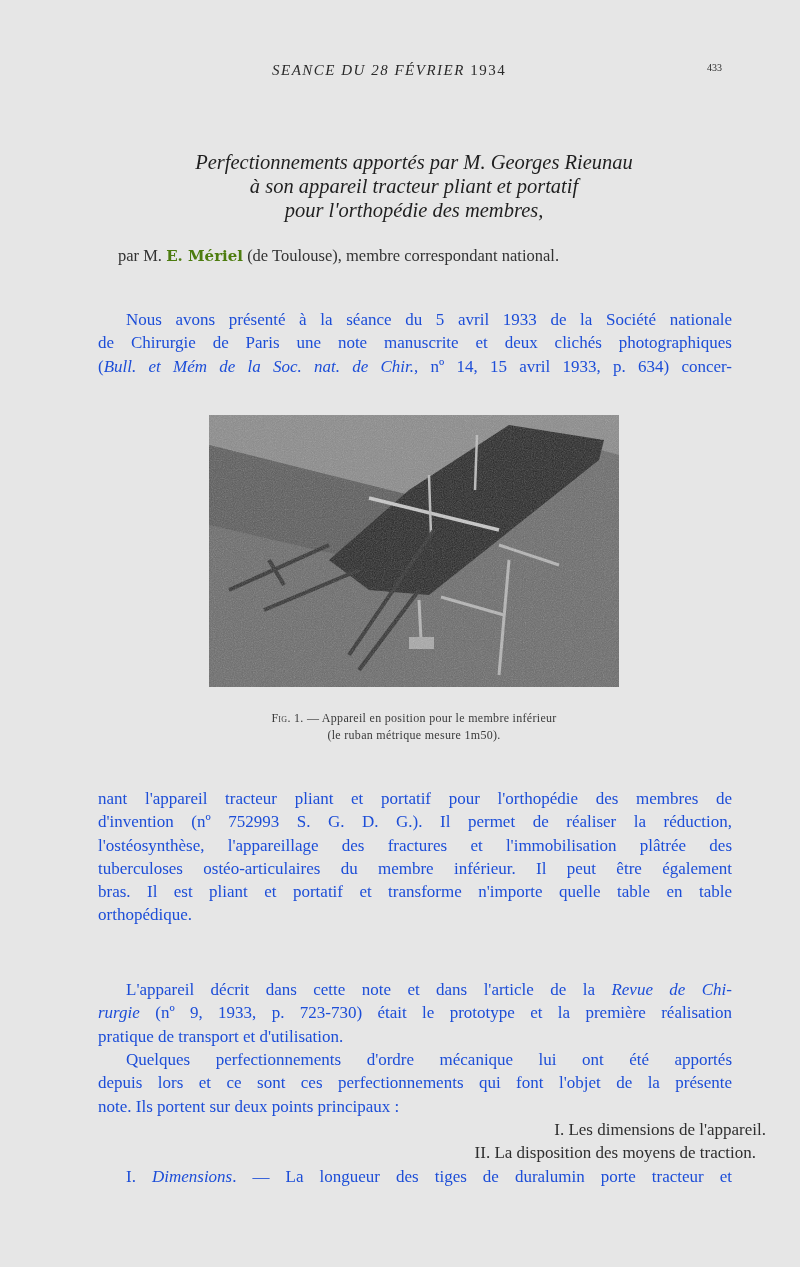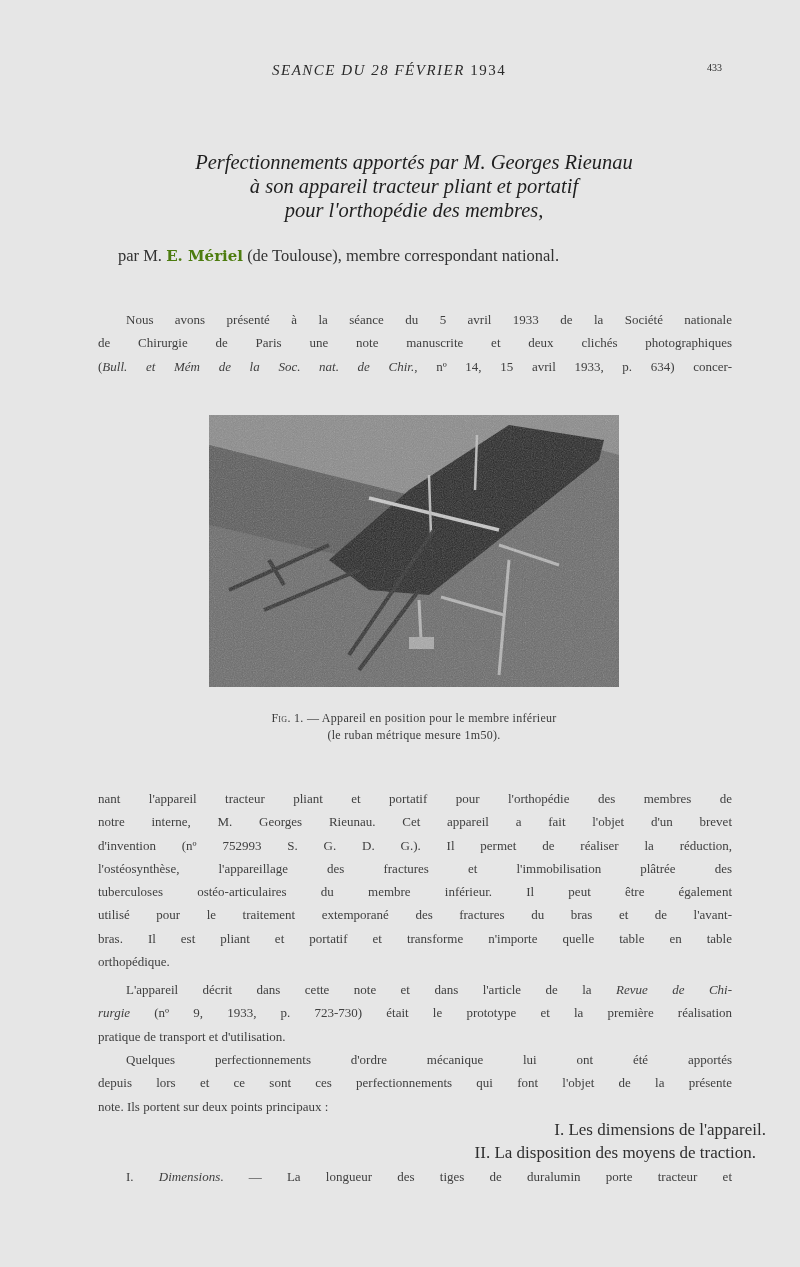--- a/index.html
+++ b/index.html
@@ -22,21 +22,21 @@
     position: absolute; top: 150px; left: 0; width: 800px; text-align: center;
     font-style: italic; font-size: 20.5px; line-height: 24px; color: #1f1f1f;
   }
   .byline {
     position: absolute; top: 246px; left: 104px; width: 600px;
     font-size: 16.5px; white-space: nowrap; color: #333;
   }
   .byline b { font-family: "DejaVu Serif", serif; font-weight: bold; font-size: 15px; color:#4d7c0f; }
   .para {
     position: absolute; left: 84px; width: 634px;
-    font-size: 13px; line-height: 23.3px; text-align: justify; color: #404040;
+    font-size: 17px; line-height: 23.3px; text-align: justify; color: #1d4ed8;
   }
   .para .line { display: block; white-space: nowrap; text-align-last: justify; text-align: justify; }
   .para .line.last { text-align-last: left; }
   .ind { padding-left: 28px; }
   .p1 { top: 308px; }
   .figure {
     position: absolute; left: 195px; top: 415px; width: 410px; height: 272px;
     background: #5c5c5c; overflow: hidden;
   }
   .figure svg { width: 100%; height: 100%; display: block; }
@@ -110,25 +110,23 @@
     </svg>
   </div>
 
   <div class="caption">
     <div><span class="sc">Fig. 1.</span><span> — Appareil en position pour le membre inférieur</span></div>
     <div>(le ruban métrique mesure 1m50).</div>
   </div>
 
   <div class="para p2">
     <span class="line">nant l'appareil tracteur pliant et portatif pour l'orthopédie des membres de</span>
-    <span class="line">notre interne, M. Georges Rieunau. Cet appareil a fait l'objet d'un brevet</span>
     <span class="line">d'invention (nº 752993 S. G. D. G.). Il permet de réaliser la réduction,</span>
     <span class="line">l'ostéosynthèse, l'appareillage des fractures et l'immobilisation plâtrée des</span>
     <span class="line">tuberculoses ostéo-articulaires du membre inférieur. Il peut être également</span>
-    <span class="line">utilisé pour le traitement extemporané des fractures du bras et de l'avant-</span>
     <span class="line">bras. Il est pliant et portatif et transforme n'importe quelle table en table</span>
     <span class="line last">orthopédique.</span>
   </div>
 
   <div class="para p3">
     <span class="line ind"><span>L'appareil décrit dans cette note et dans l'article de la </span><i>Revue de Chi-</i></span>
     <span class="line"><i>rurgie</i><span> (nº 9, 1933, p. 723-730) était le prototype et la première réalisation</span></span>
     <span class="line last">pratique de transport et d'utilisation.</span>
   </div>
 

